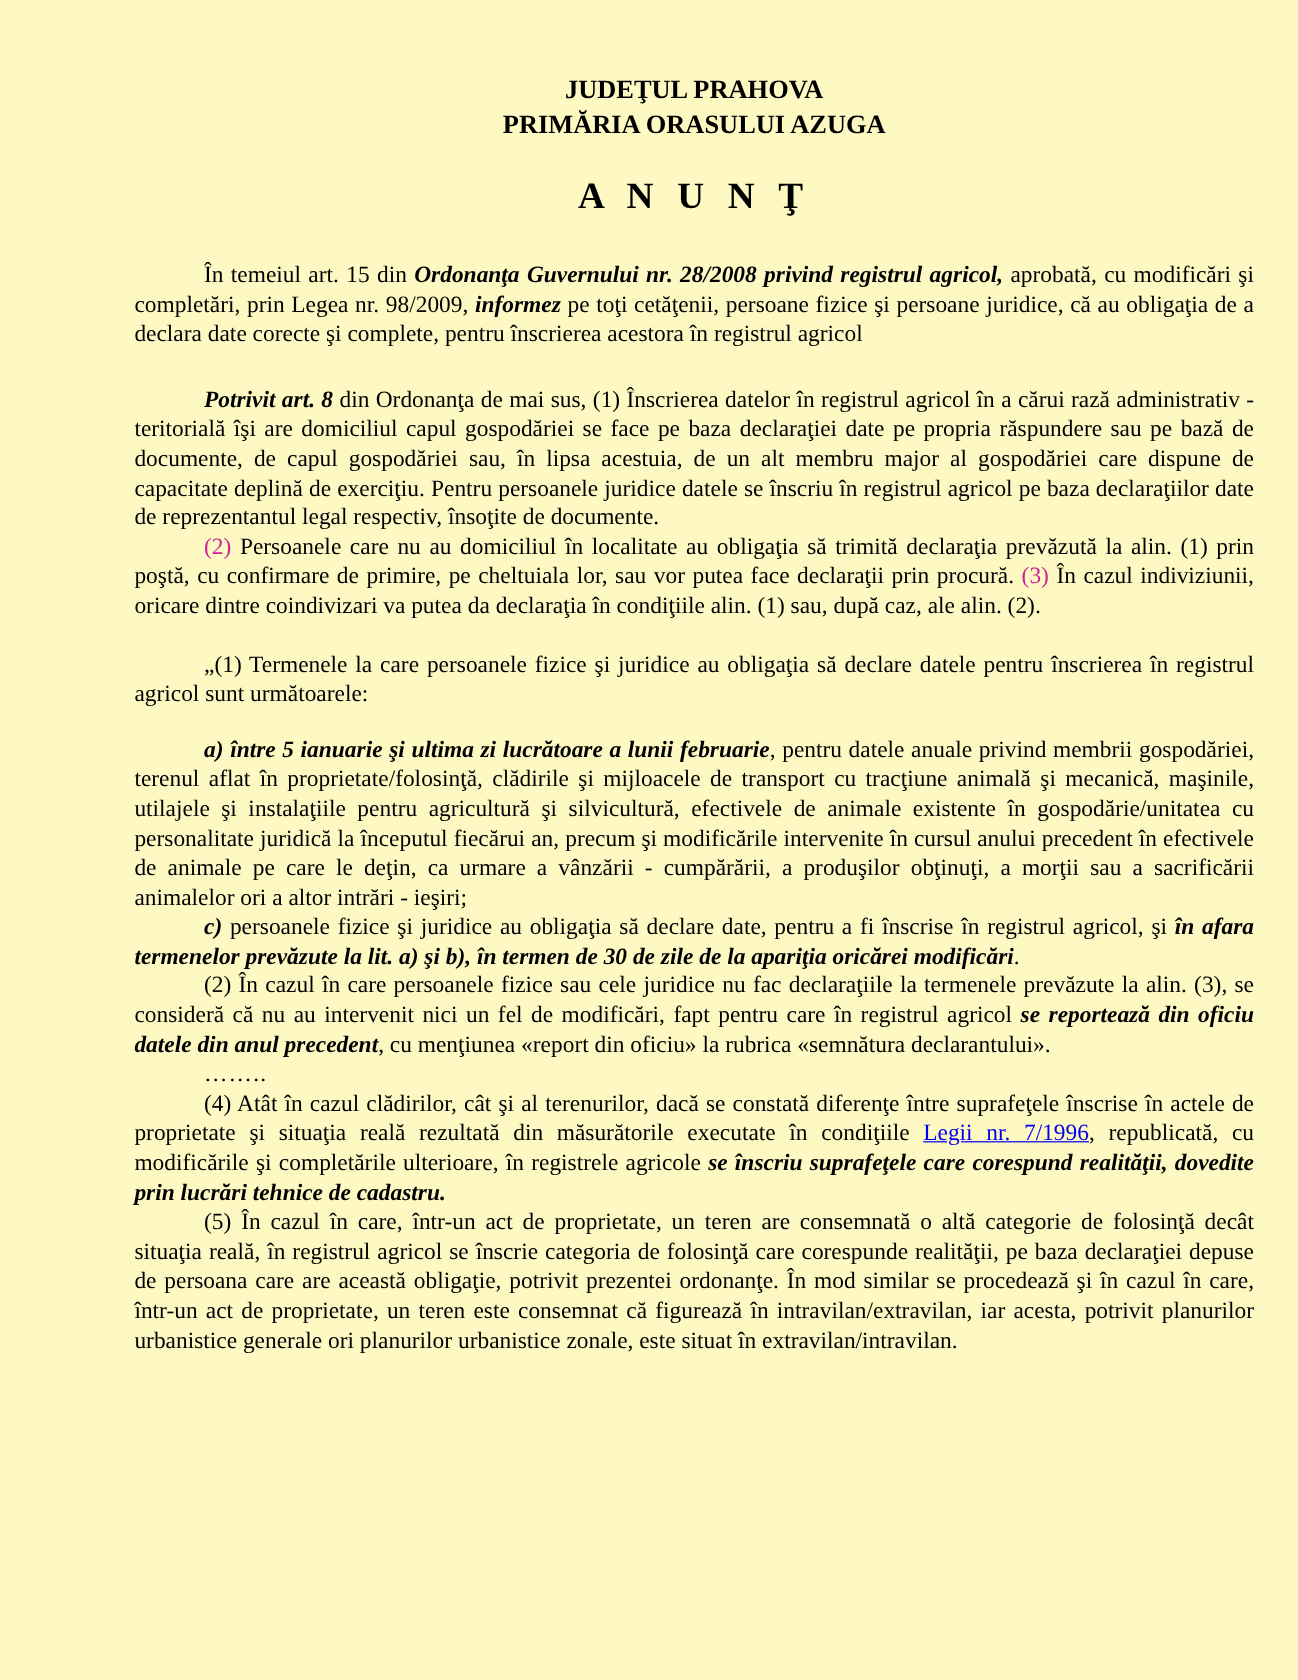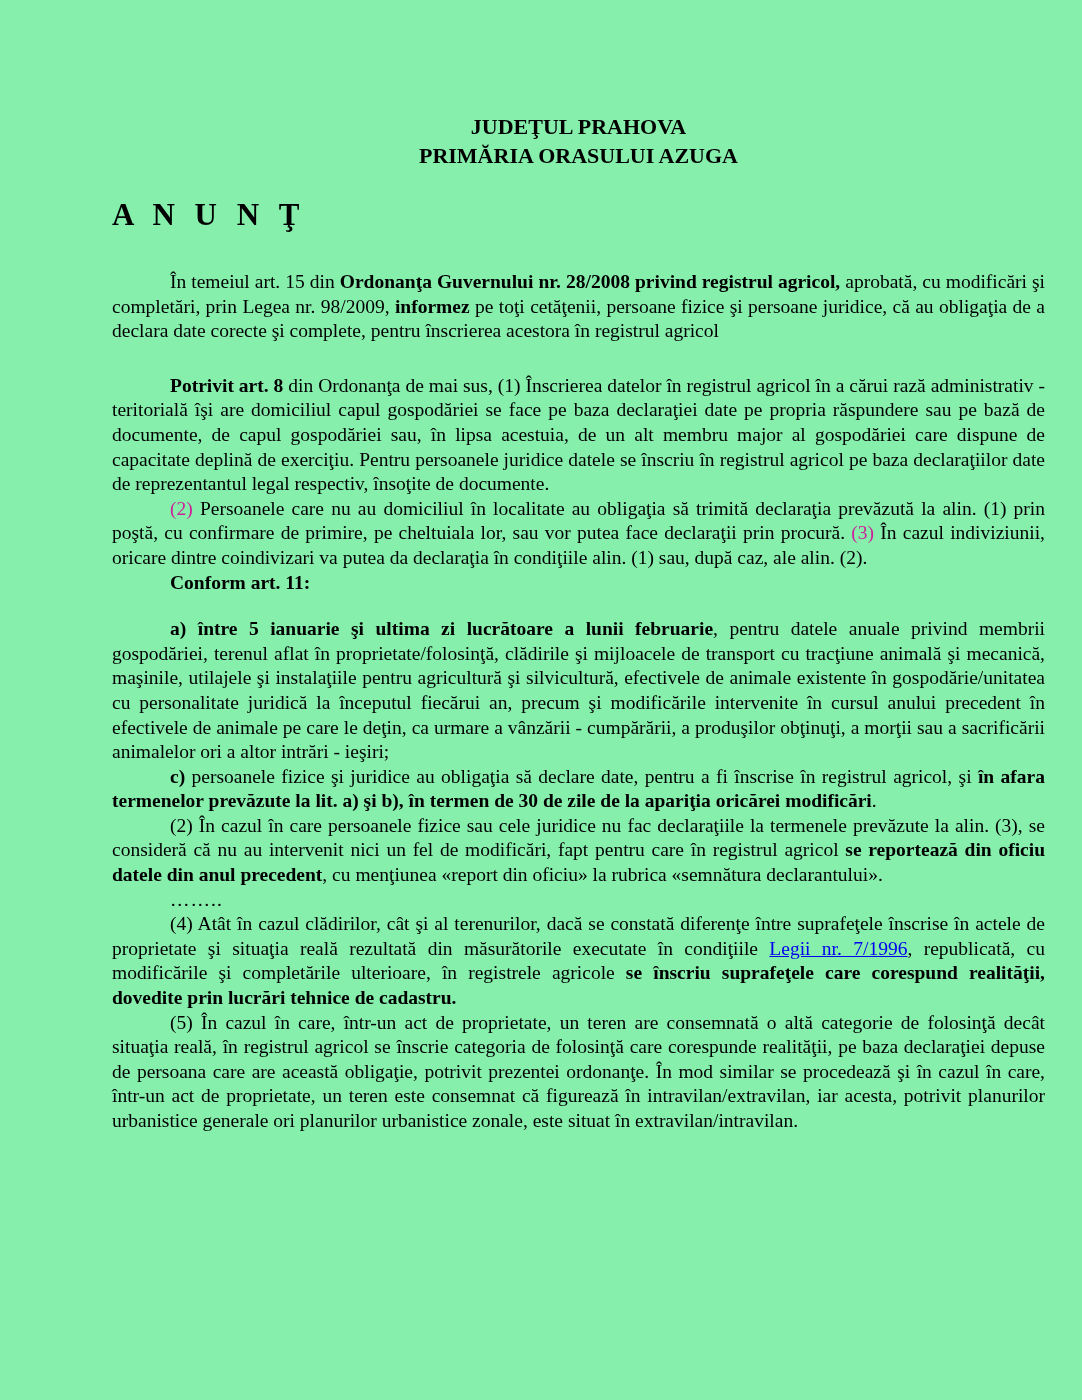--- a/index.html
+++ b/index.html
@@ -1,56 +1,57 @@
 <!DOCTYPE html>
 <html lang="ro"><head>
 <meta charset="utf-8">
 <style>
   html, body { margin: 0; padding: 0; background: #ffffff; }
   .page {
     position: relative;
     width: 1082px;
     height: 1400px;
-    background: #86efac;
+    background: #fef9c3;
     color: #000000;
     font-family: "Liberation Serif", "DejaVu Serif", serif;
     overflow: hidden;
     box-sizing: border-box;
-    padding-top: 112px;
+    padding-top: 60px;
   }
   .content {
     margin-left: 112px;
     width: 933px;
   }
   .doc-header {
     text-align: center;
     font-weight: bold;
     font-size: 22px;
     line-height: 29px;
   }
   .doc-title {
+    text-align: center;
     font-weight: bold;
     font-size: 31px;
     line-height: 38px;
     letter-spacing: 6px;
     margin: 26px 0 36px 0;
   }
   .body-text {
     font-size: 19.5px;
     line-height: 24.6px;
     text-align: justify;
   }
   .body-text p {
     margin: 0;
     text-indent: 58px;
   }
   p.gap-lg { margin-top: 30px !important; }
   p.gap-md { margin-top: 24px !important; }
   p.gap-sm { margin-top: 22px !important; }
-  .b { font-weight: bold; }
+  .b { font-weight: bold; font-style: italic; }
   .marker { color: #cc2299; }
   a.doc-link {
     color: #0000ee;
     text-decoration: underline;
     cursor: pointer;
     margin-top: 28px;
   }
   .dots-line { letter-spacing: 1px; }
 </style>
 </head>
@@ -67,22 +68,22 @@
     <div class="doc-title">A N U N Ţ</div>
 
     <div class="body-text">
 
       <p><span>În temeiul art. 15 din </span><span class="b">Ordonanţa Guvernului nr. 28/2008 privind registrul agricol,</span><span> aprobată, cu modificări şi completări, prin Legea nr. 98/2009, </span><span class="b">informez</span><span> pe toţi cetăţenii, persoane fizice şi persoane juridice, că au obligaţia de a declara date corecte şi complete, pentru înscrierea acestora în registrul agricol</span></p>
 
       <p class="gap-lg"><span class="b">Potrivit art. 8</span><span> din Ordonanţa de mai sus, (1) Înscrierea datelor în registrul agricol în a cărui rază administrativ - teritorială îşi are domiciliul capul gospodăriei se face pe baza declaraţiei date pe propria răspundere sau pe bază de documente, de capul gospodăriei sau, în lipsa acestuia, de un alt membru major al gospodăriei care dispune de capacitate deplină de exerciţiu. Pentru persoanele juridice datele se înscriu în registrul agricol pe baza declaraţiilor date de reprezentantul legal respectiv, însoţite de documente.</span></p>
 
       <p><span class="marker">(2)</span><span> Persoanele care nu au domiciliul în localitate au obligaţia să trimită declaraţia prevăzută la alin. (1) prin poştă, cu confirmare de primire, pe cheltuiala lor, sau vor putea face declaraţii prin procură. </span><span class="marker">(3)</span><span> În cazul indiviziunii, oricare dintre coindivizari va putea da declaraţia în condiţiile alin. (1) sau, după caz, ale alin. (2).</span></p>
 
-      <p class="b">Conform art. 11:</p>
 
+      <p class="gap-md">„(1) Termenele la care persoanele fizice şi juridice au obligaţia să declare datele pentru înscrierea în registrul agricol sunt următoarele:</p>
 
       <p class="gap-sm"><span class="b">a) între 5 ianuarie şi ultima zi lucrătoare a lunii februarie</span><span>, pentru datele anuale privind membrii gospodăriei, terenul aflat în proprietate/folosinţă, clădirile şi mijloacele de transport cu tracţiune animală şi mecanică, maşinile, utilajele şi instalaţiile pentru agricultură şi silvicultură, efectivele de animale existente în gospodărie/unitatea cu personalitate juridică la începutul fiecărui an, precum şi modificările intervenite în cursul anului precedent în efectivele de animale pe care le deţin, ca urmare a vânzării - cumpărării, a produşilor obţinuţi, a morţii sau a sacrificării animalelor ori a altor intrări - ieşiri;</span></p>
 
 
       <p><span class="b">c)</span><span> persoanele fizice şi juridice au obligaţia să declare date, pentru a fi înscrise în registrul agricol, şi </span><span class="b">în afara termenelor prevăzute la lit. a) şi b), în termen de 30 de zile de la apariţia oricărei modificări</span><span>.</span></p>
 
       <p><span>(2) În cazul în care persoanele fizice sau cele juridice nu fac declaraţiile la termenele prevăzute la alin. (3), se consideră că nu au intervenit nici un fel de modificări, fapt pentru care în registrul agricol </span><span class="b">se reportează din oficiu datele din anul precedent</span><span>, cu menţiunea «report din oficiu» la rubrica «semnătura declarantului».</span></p>
 
       <p class="dots-line">……..</p>
 

